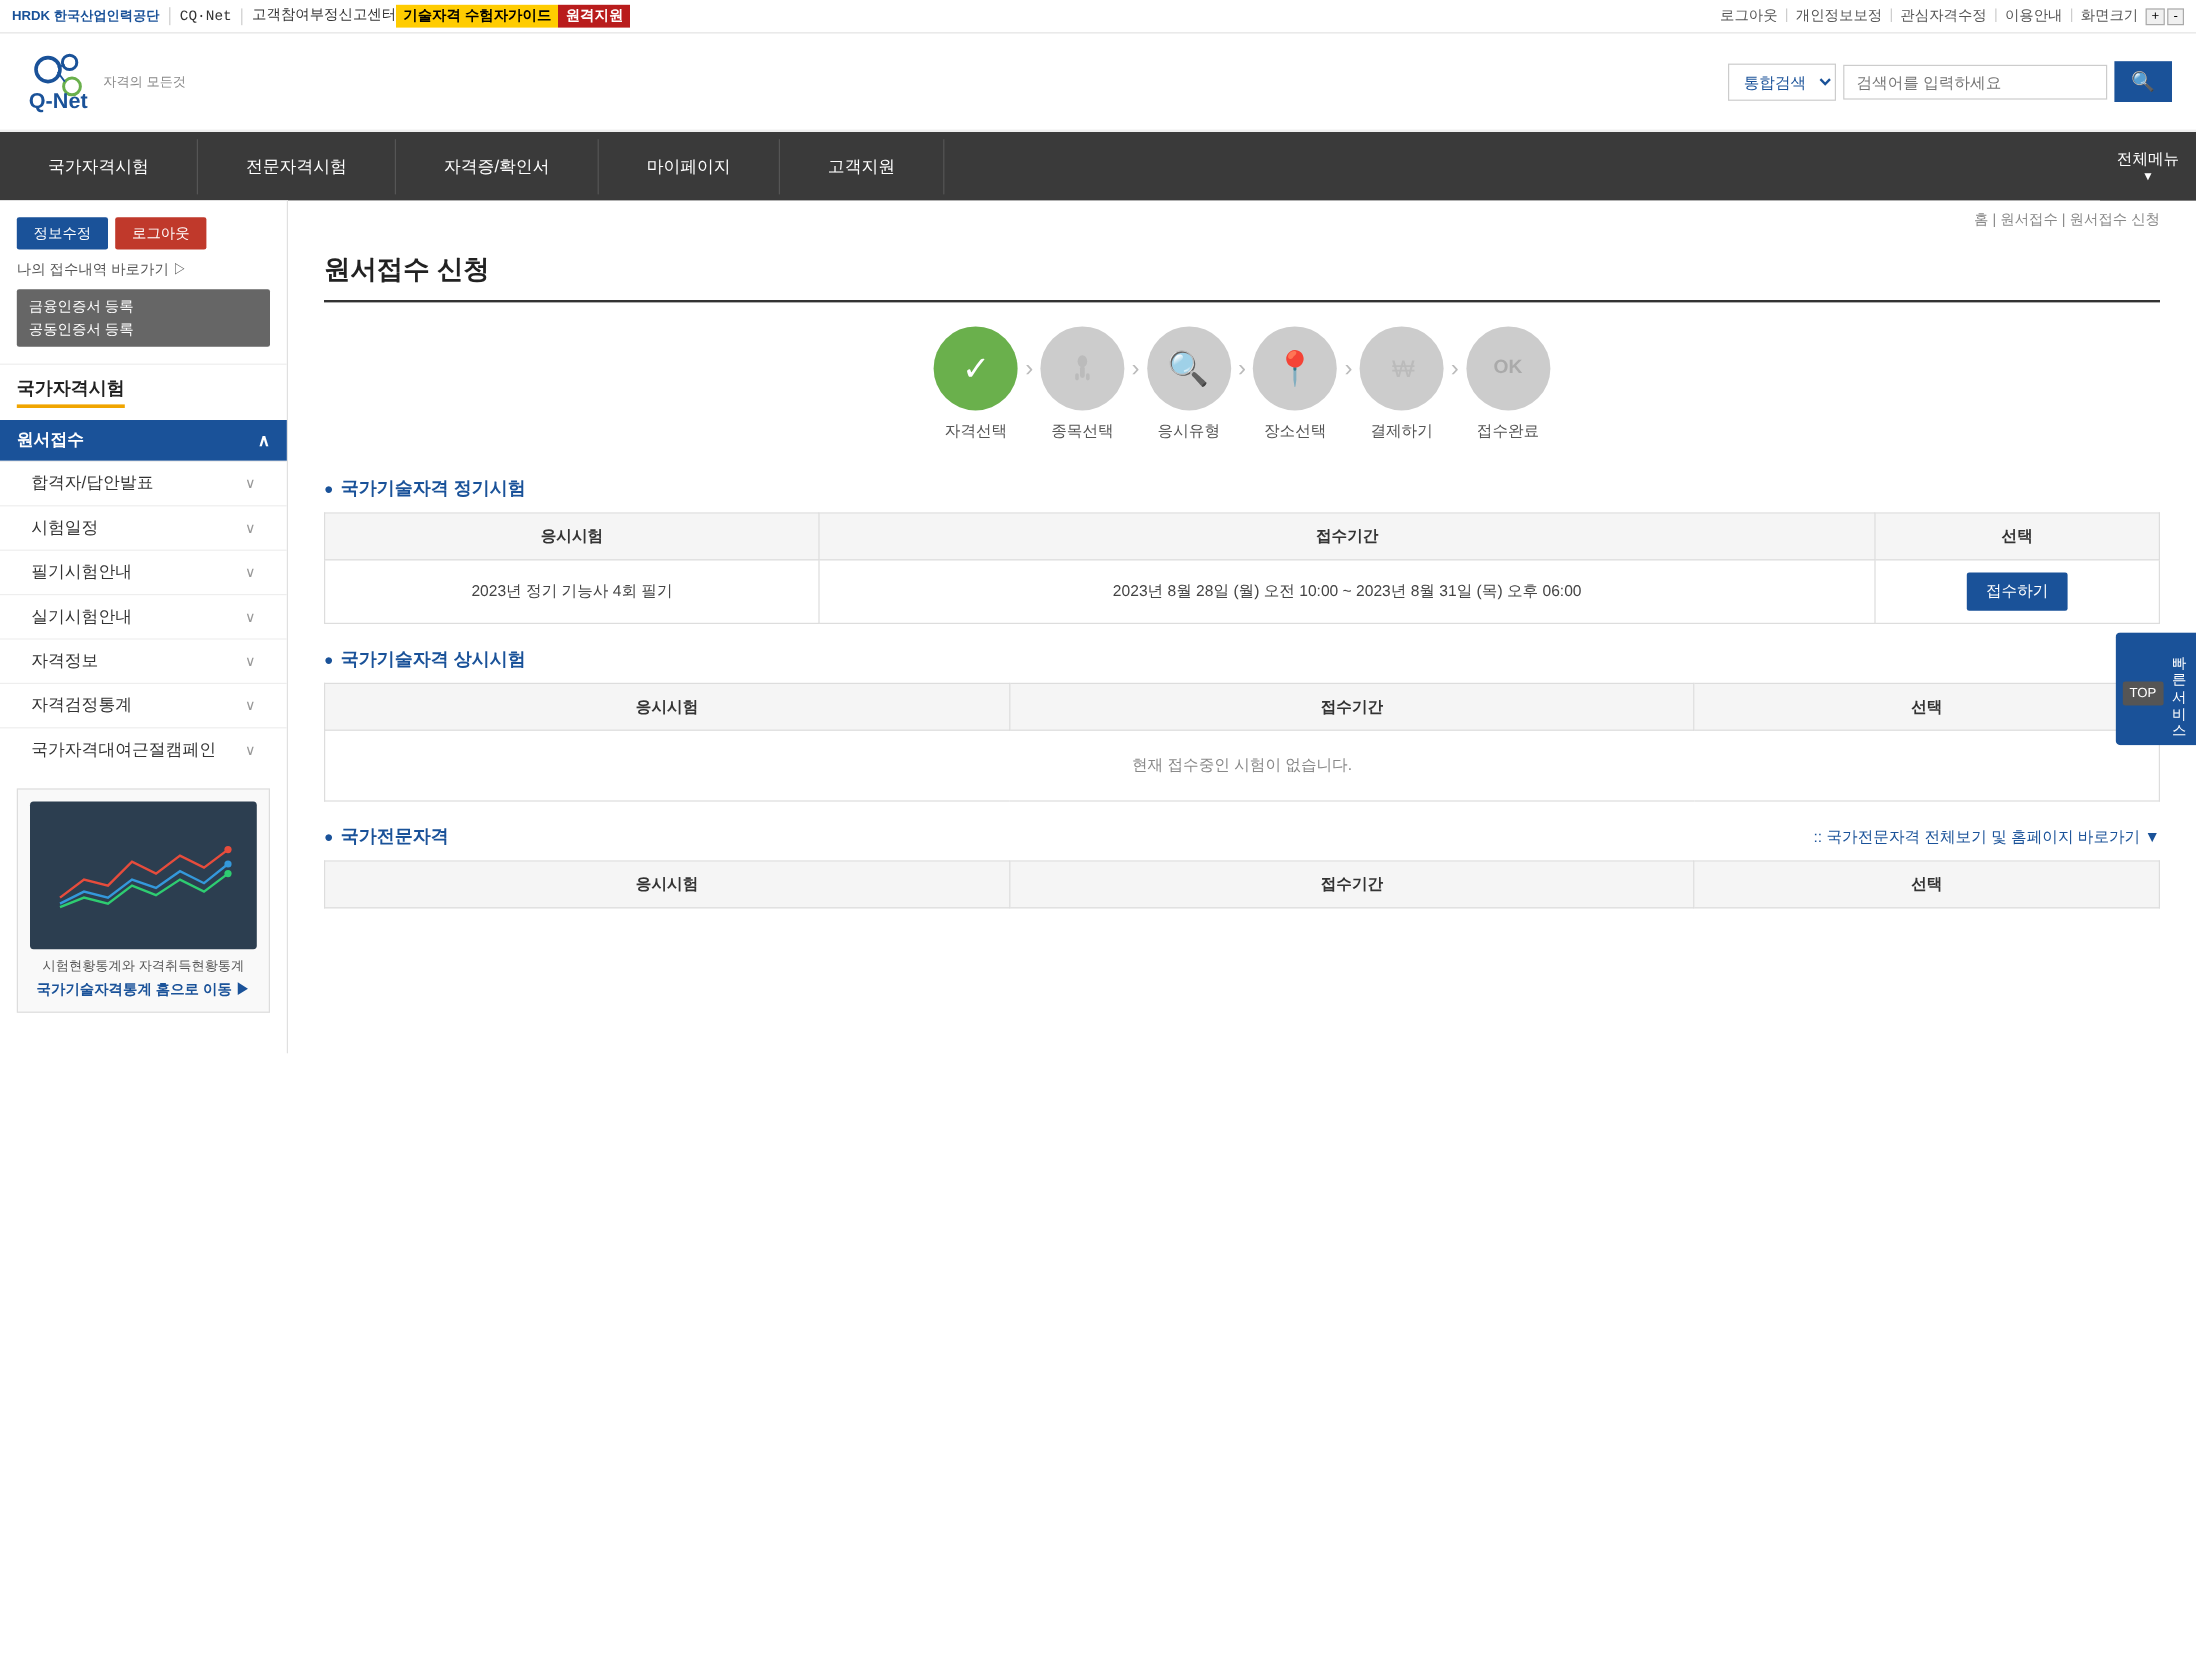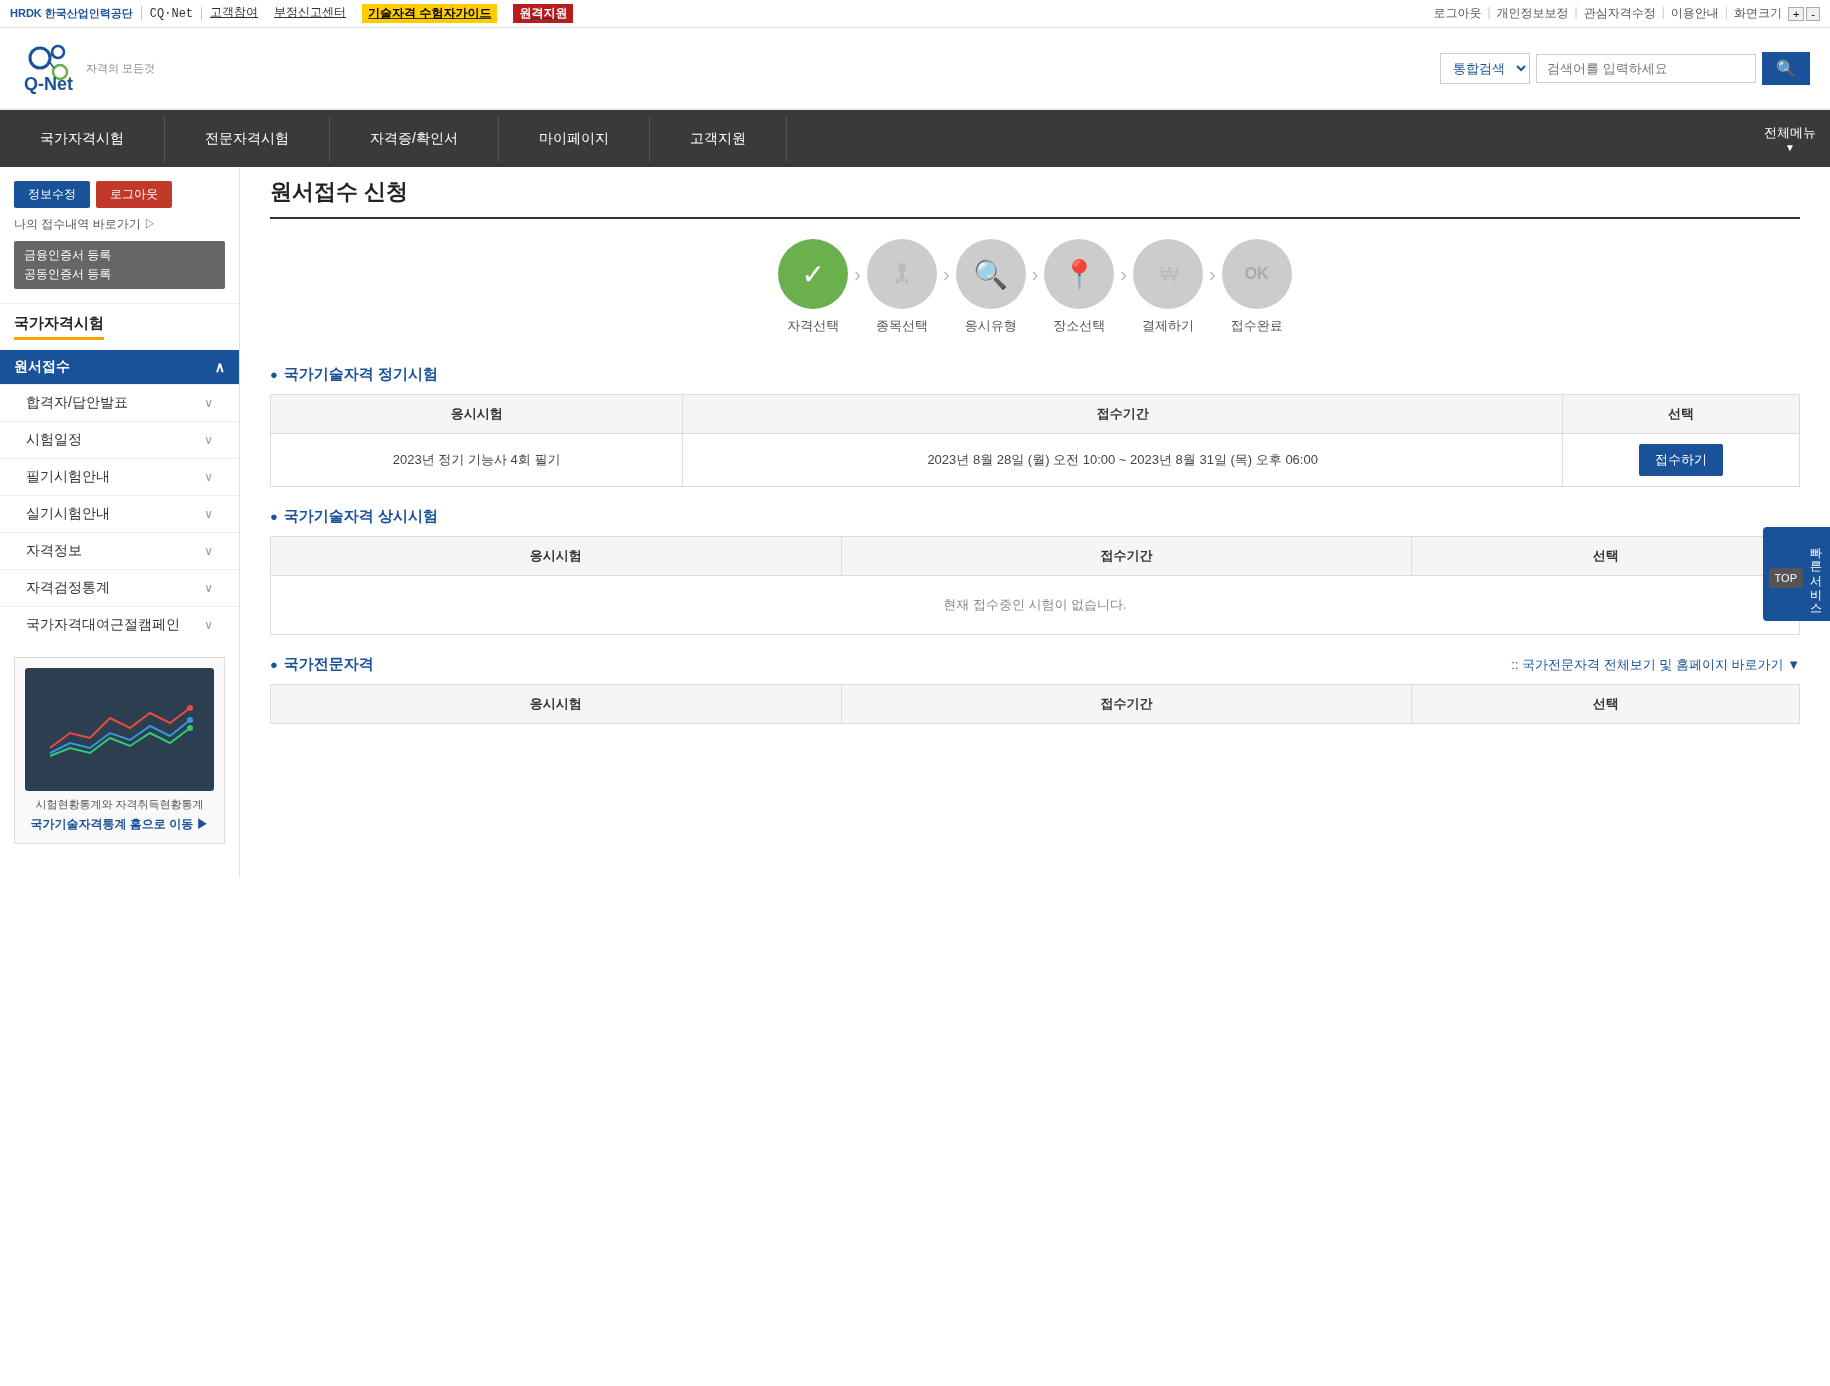--- a/index.html
+++ b/index.html
@@ -3,21 +3,21 @@
   <meta charset="utf-8">
   <style>
     * { box-sizing: border-box; margin: 0; padding: 0; }
     body { font-family: 'Malgun Gothic', '맑은 고딕', Arial, sans-serif; font-size: 13px; color: #333; background: #fff; }
 
     
     .top-bar { display: flex; align-items: center; background: #fff; border-bottom: 1px solid #ddd; padding: 4px 10px; font-size: 12px; }
     .top-bar-left { display: flex; align-items: center; gap: 8px; }
     .hrdk-logo { display: flex; align-items: center; gap: 4px; font-size: 11px; font-weight: bold; color: #1a5299; border-right: 1px solid #ccc; padding-right: 8px; }
     .cq-logo { color: #333; font-size: 12px; padding-right: 8px; border-right: 1px solid #ccc; font-family: Liberation Mono, monospace; }
-    .top-nav-links { display: flex; gap: 16px; font-size: 12px; text-decoration: underline; }
+    .top-nav-links { display: flex; gap: 0; font-size: 12px; }
     .top-nav-links span { cursor: pointer; color: #333; }
     .top-nav-links .highlight-yellow { background: #ffcc00; padding: 1px 6px; color: #000; font-weight: bold; cursor: pointer; }
     .top-nav-links .highlight-blue { background: #b91c1c; padding: 1px 6px; color: #fff; font-weight: bold; cursor: pointer; }
     .top-bar-right { margin-left: auto; display: flex; gap: 6px; font-size: 12px; color: #555; }
     .top-bar-right span { cursor: pointer; }
     .sep { color: #ccc; }
     .font-size-controls { display: flex; align-items: center; gap: 2px; }
     .font-btn { border: 1px solid #aaa; background: #f0f0f0; cursor: pointer; padding: 0 4px; font-size: 11px; }
 
     
@@ -239,20 +239,27 @@
           <circle cx="150" cy="30" r="3" fill="#2ecc71"></circle>
         </svg>
       </div>
       <div class="sidebar-banner-text">시험현황통계와 자격취득현황통계</div>
       <div class="sidebar-banner-link">국가기술자격통계 홈으로 이동 ▶</div>
     </div>
   </aside>
 
   <main class="main-content">
 
+    <div class="breadcrumb">
+      <span>홈</span>
+      <span> | </span>
+      <span>원서접수</span>
+      <span> | </span>
+      <span>원서접수 신청</span>
+    </div>
 
     <h1 class="page-title">원서접수 신청</h1>
 
     <div class="step-area">
       <div class="step-item">
         <div class="step-circle done">✓</div>
         <div class="step-label">자격선택</div>
       </div>
       <div class="step-arrow">›</div>
       <div class="step-item">

